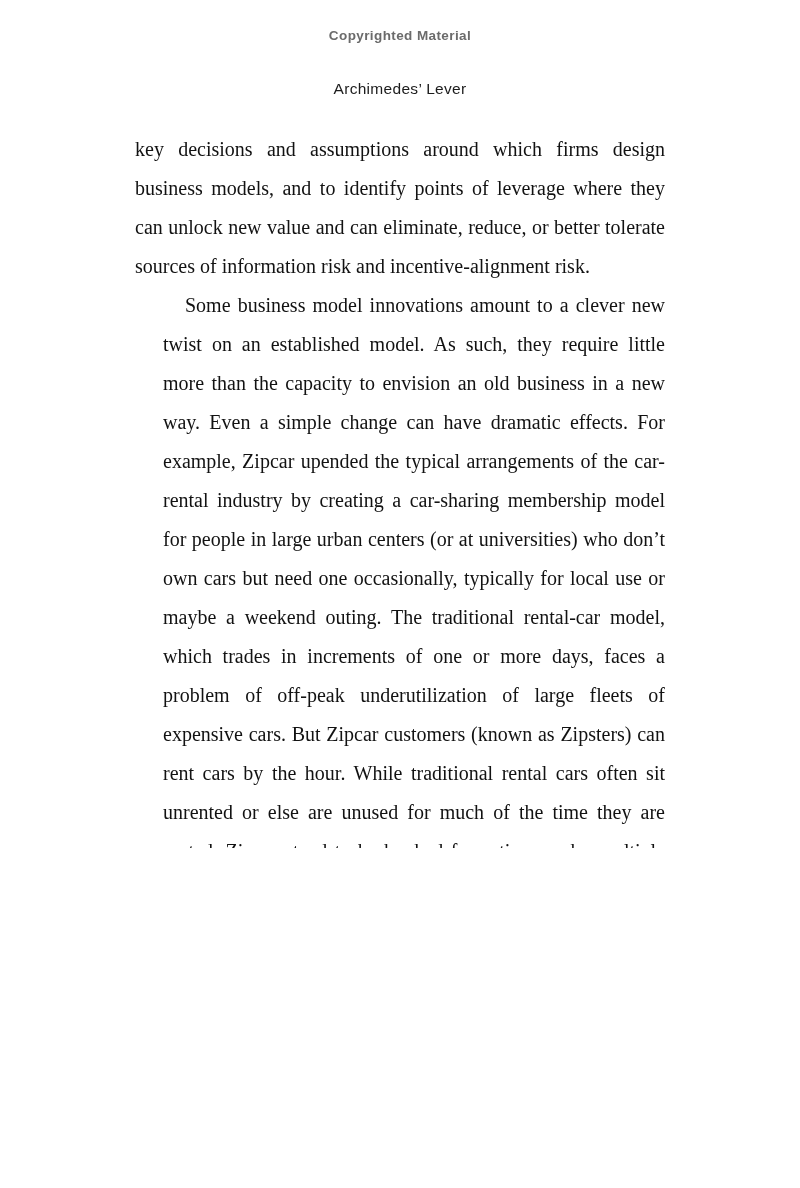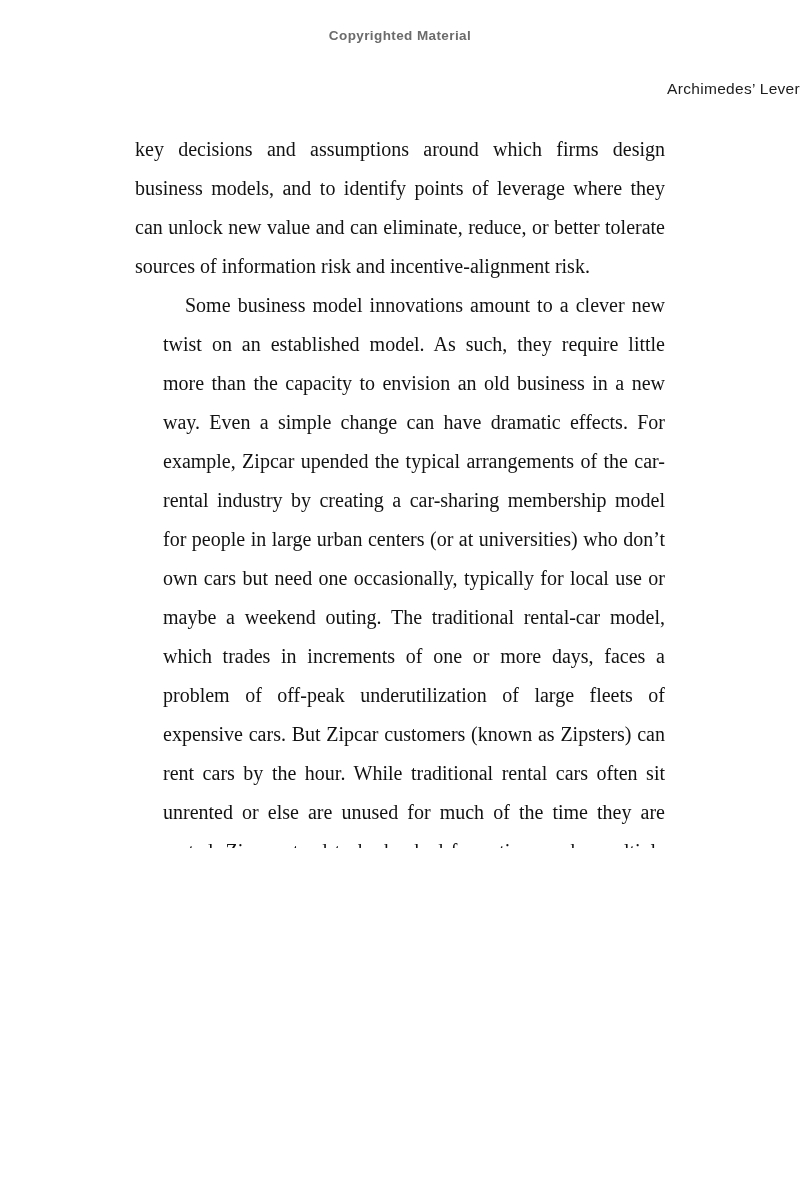--- a/index.html
+++ b/index.html
@@ -31,21 +31,21 @@
   }
 
   .copyright-notice.top { top: 28px; }
   .copyright-notice.bottom { top: 1145px; }
 
   .running-header {
     position: absolute;
     top: 80px;
     left: 0;
     width: 100%;
-    text-align: right;
+    text-align: center;
     font-family: "Liberation Sans", sans-serif;
     font-weight: normal;
     font-size: 15.5px;
     letter-spacing: 0.3px;
     color: #1c1c1c;
   }
 
   .text-block {
     position: absolute;
     top: 130px;

